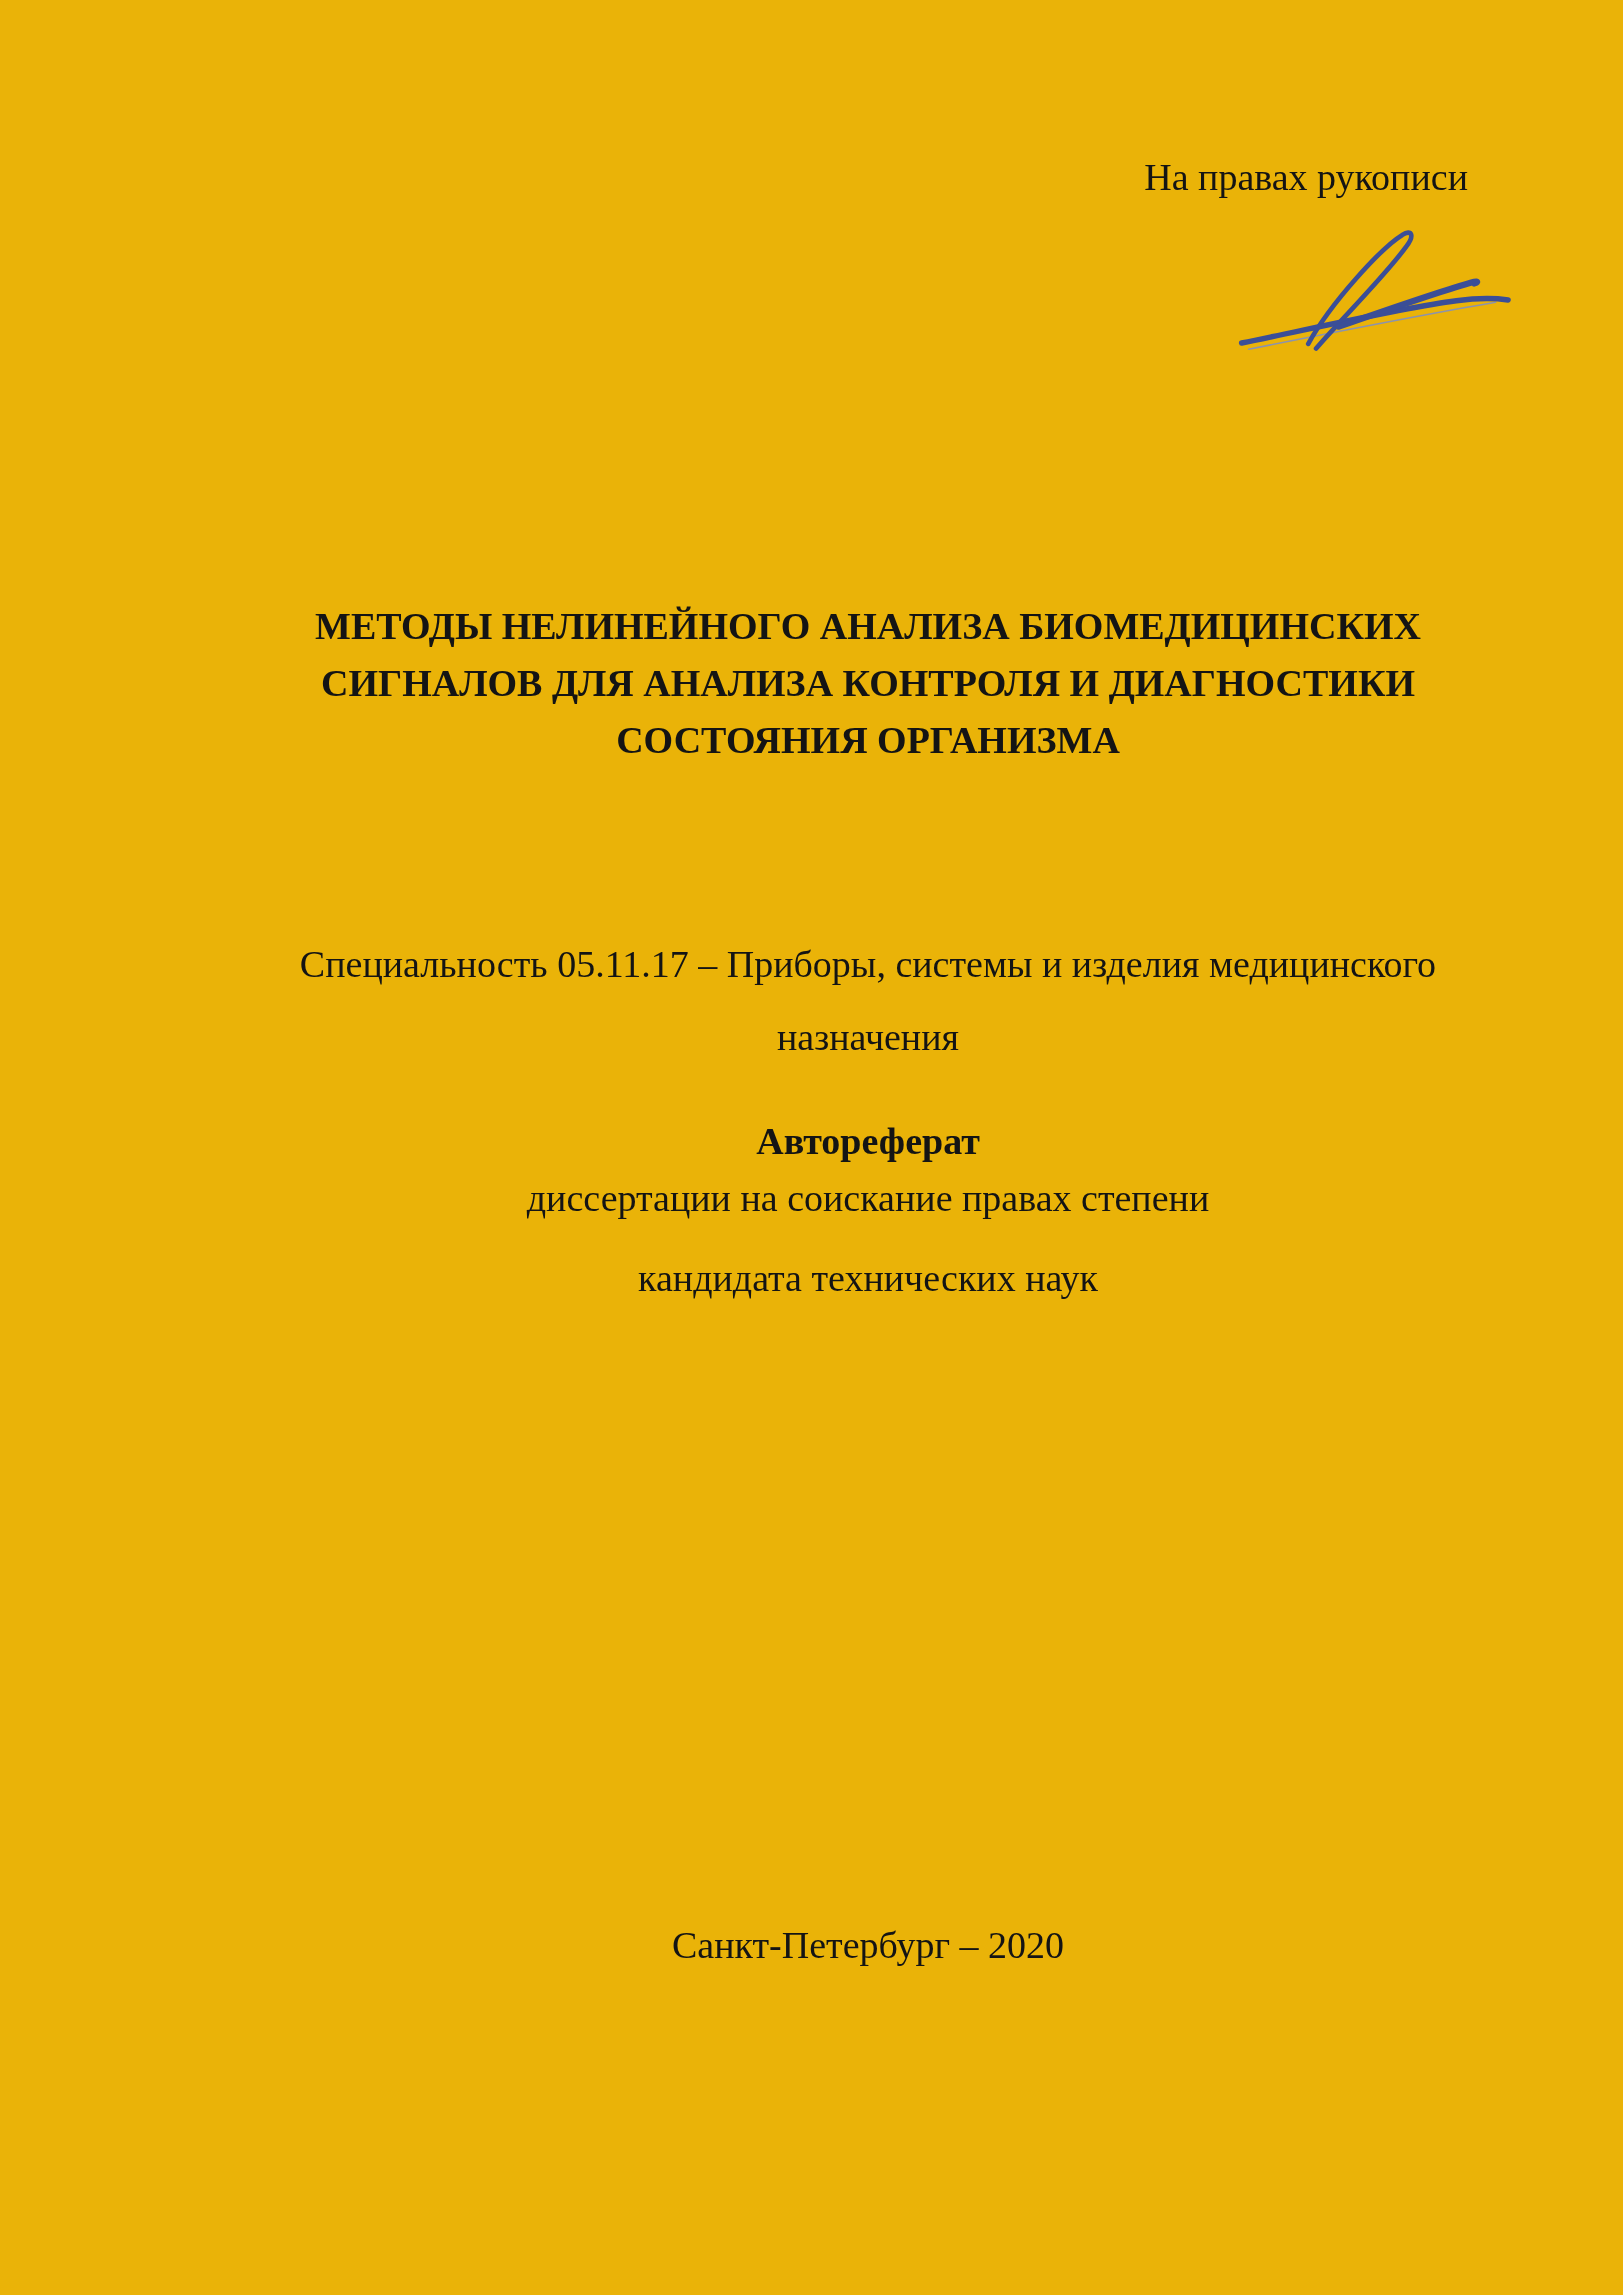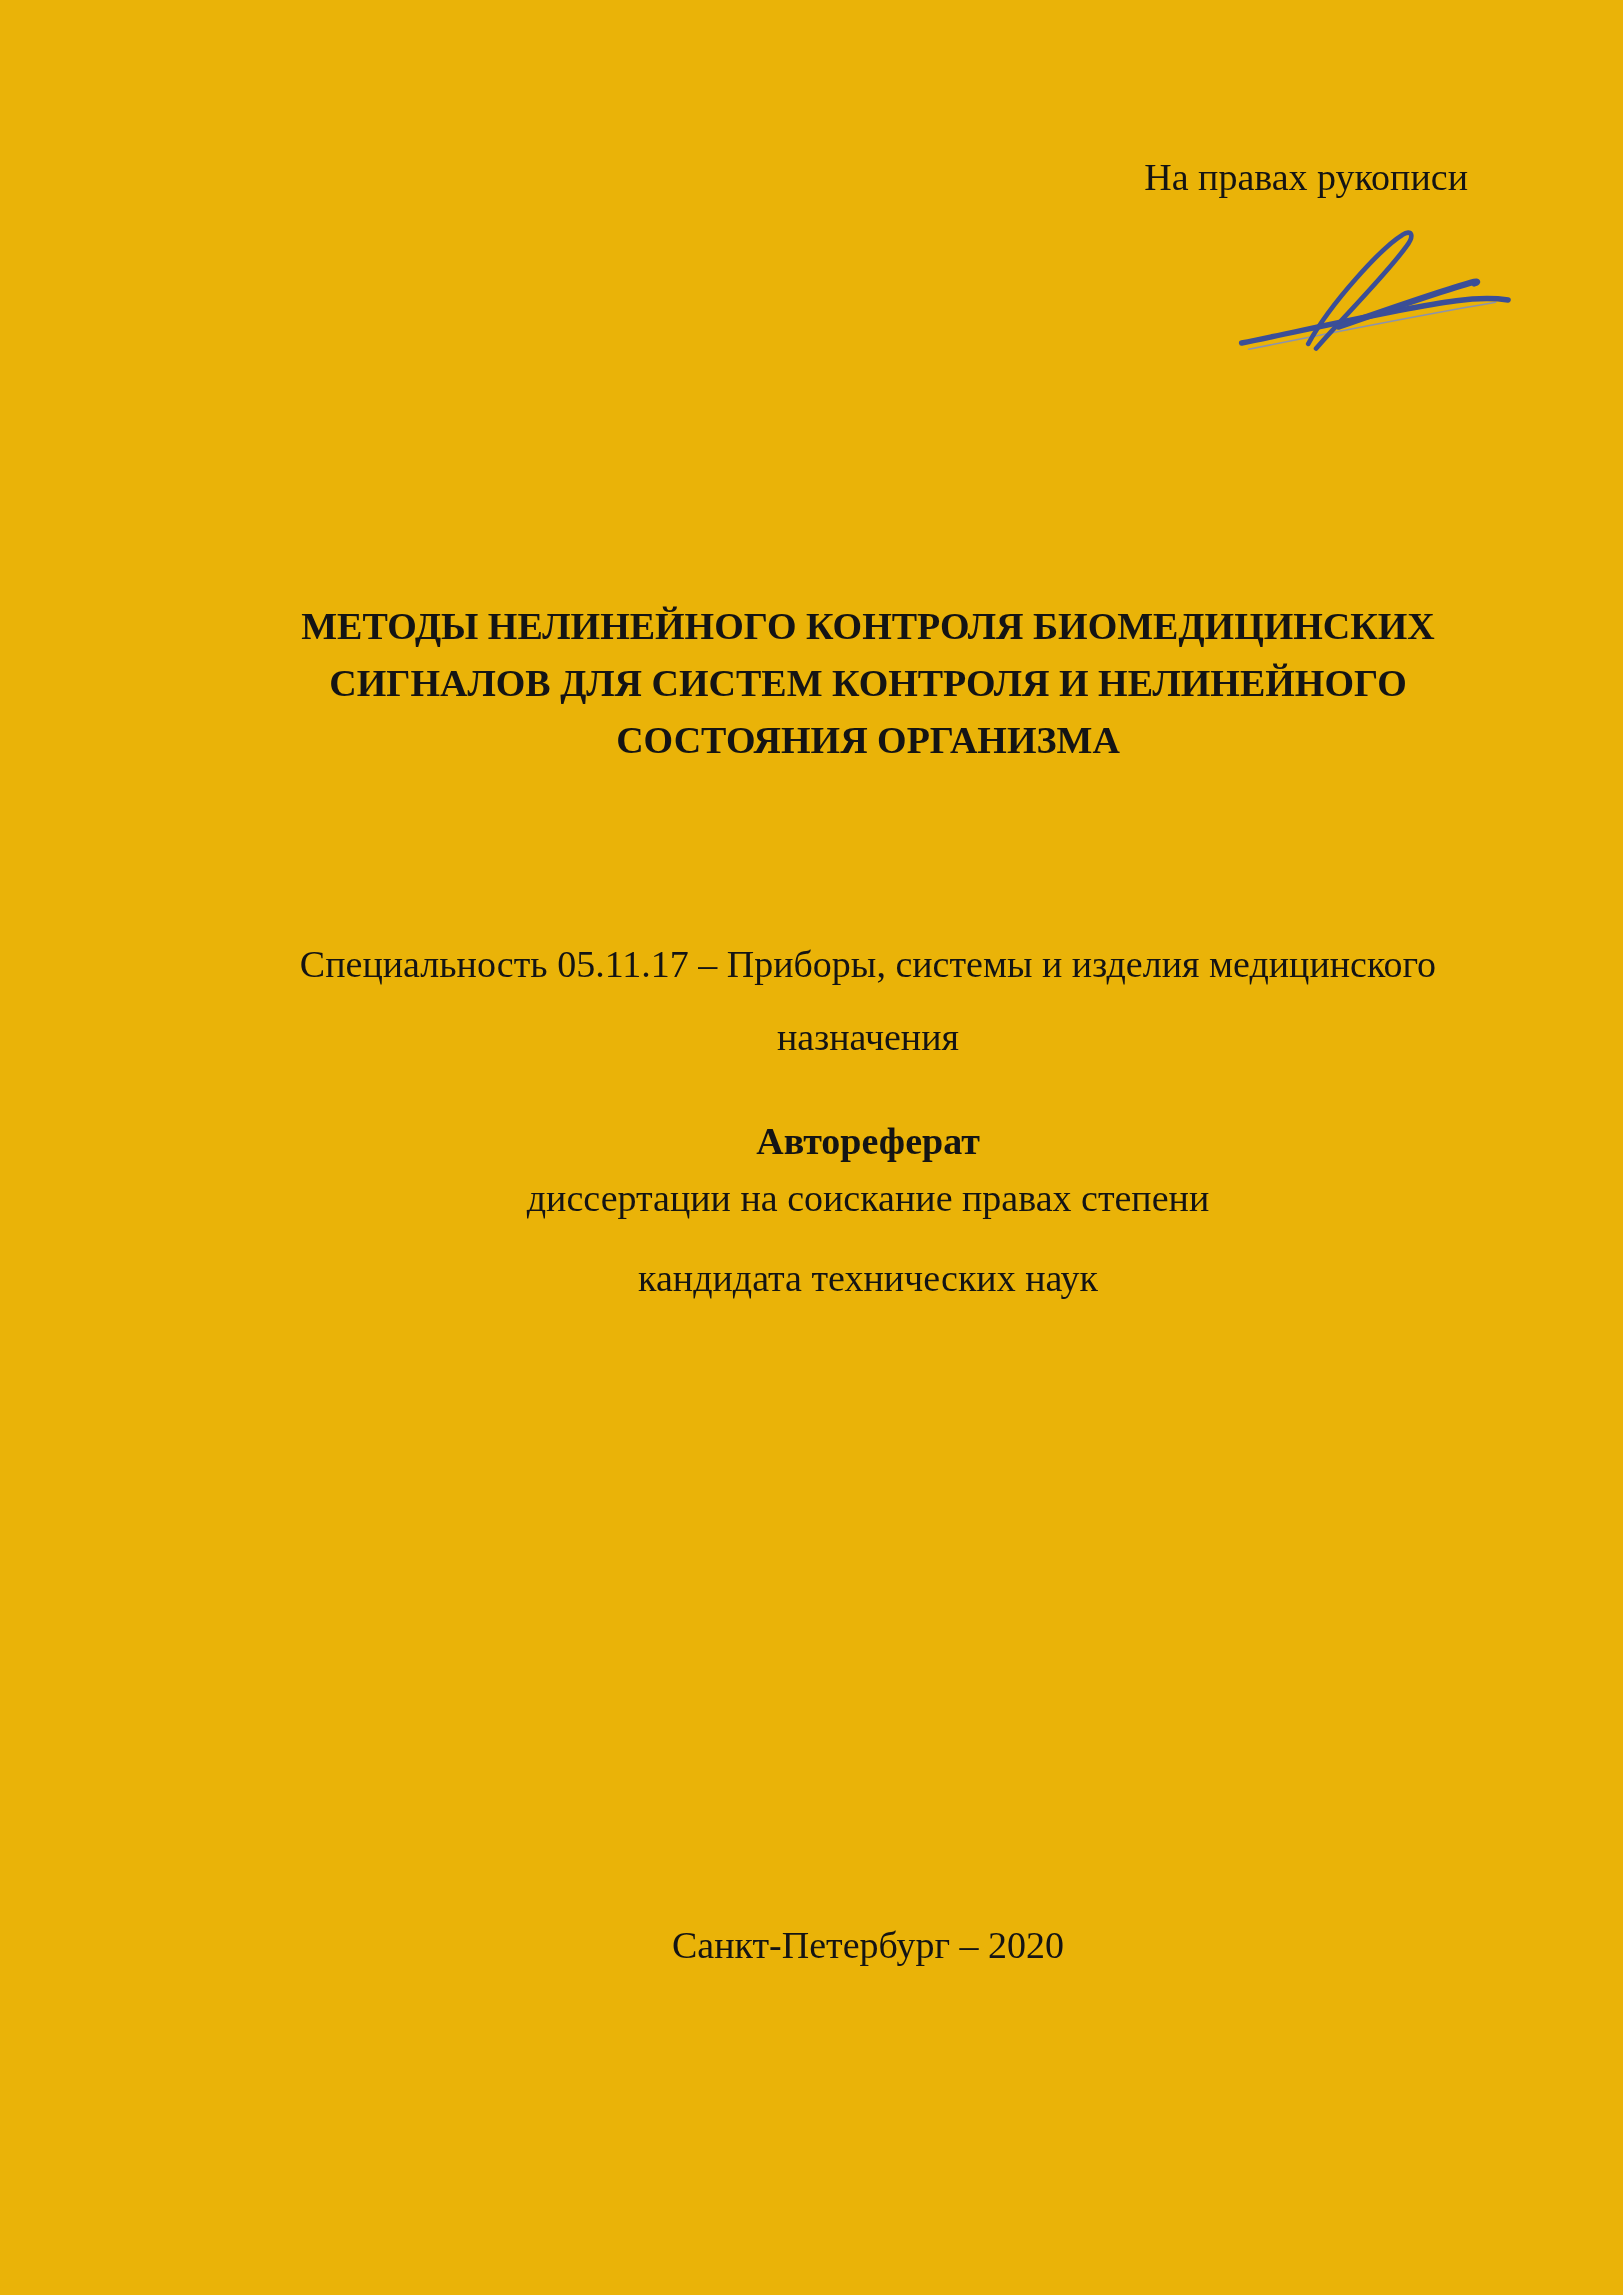--- a/index.html
+++ b/index.html
@@ -77,22 +77,22 @@
     <path d="M 35 165 C 130 146 250 122 350 105" stroke-width="2" stroke="#8c93ad"></path>
     <path d="M 111 158 C 140 105 205 35 231 19 C 243 11 247 20 236 34 C 210 70 150 130 121 164" stroke-width="6" stroke="#3b4e97"></path>
     <path d="M 26 157 C 110 140 230 112 300 103 C 330 99 352 100 366 102" stroke-width="7" stroke="#3b4e97"></path>
     <path d="M 150 136 C 210 115 280 91 318 80 C 325 78 330 78 323 81" stroke-width="8" stroke="#3b4e97"></path>
   </svg>
 
   <div class="content">
 
 
     <div class="diss-title">
-      <div>МЕТОДЫ НЕЛИНЕЙНОГО КОНТРОЛЯ БИОМЕДИЦИНСКИХ</div>
-      <div>СИГНАЛОВ ДЛЯ СИСТЕМ КОНТРОЛЯ И НЕЛИНЕЙНОГО</div>
+      <div>МЕТОДЫ НЕЛИНЕЙНОГО АНАЛИЗА БИОМЕДИЦИНСКИХ</div>
+      <div>СИГНАЛОВ ДЛЯ АНАЛИЗА КОНТРОЛЯ И ДИАГНОСТИКИ</div>
       <div>СОСТОЯНИЯ ОРГАНИЗМА</div>
     </div>
 
     <div class="spec-line-1">Специальность 05.11.17 – Приборы, системы и изделия медицинского</div>
 
     <div class="spec-line-2">назначения</div>
 
     <div class="abstract-type">Автореферат</div>
 
     <div class="thesis-line-1">диссертации на соискание правах степени</div>

